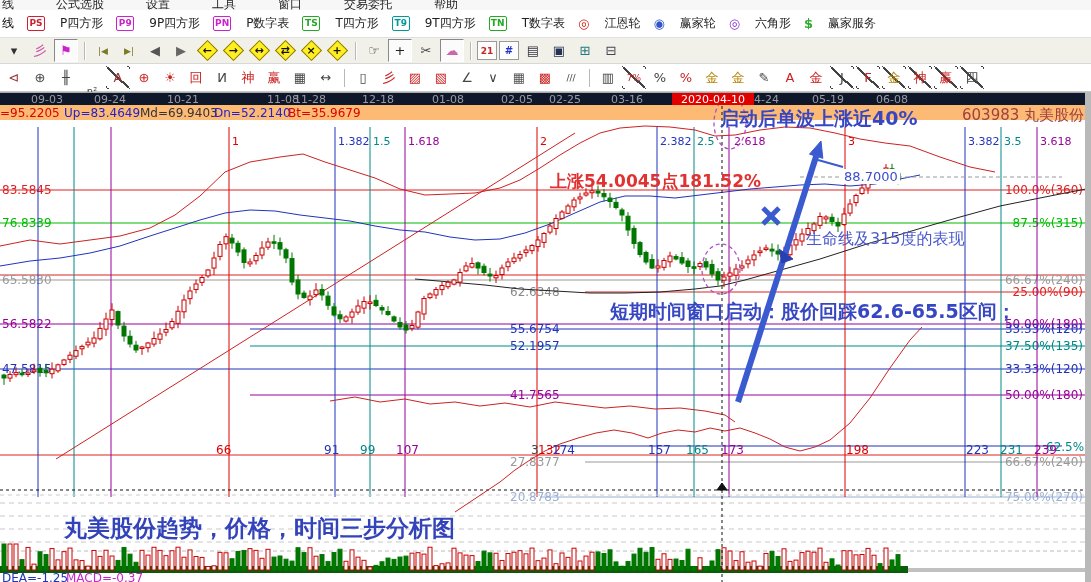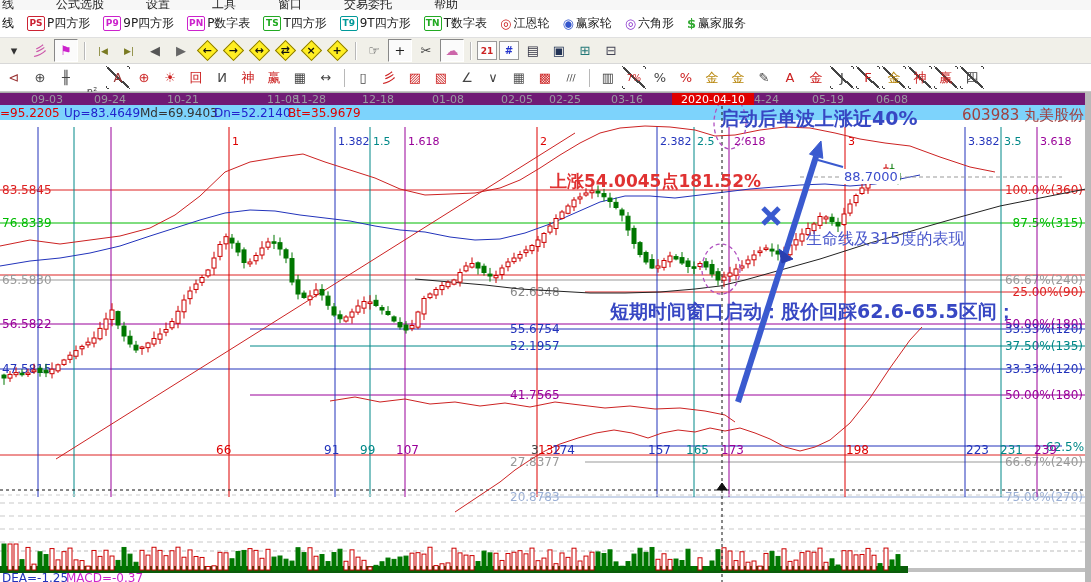--- a/index.html
+++ b/index.html
@@ -2,37 +2,37 @@
 <html><head>
 <meta charset="utf-8">
 <style>
   html,body{margin:0;padding:0;background:#fff;}
   body{width:1091px;height:582px;overflow:hidden;font-family:"DejaVu Sans","Liberation Sans",sans-serif;}
   #app{position:relative;width:1091px;height:582px;background:#fff;overflow:hidden;}
   .row{position:absolute;left:0;width:1091px;box-sizing:border-box;}
   #menubar{top:0;height:10px;overflow:hidden;background:#f7f7f7;display:flex;column-gap:42px;padding-left:2px;}
   #menubar span{font-size:12px;color:#222;margin-top:-4px;white-space:nowrap;}
   #shapesbar{top:10px;height:28px;background:#fff;border-bottom:1px solid #e0e0e0;display:flex;align-items:center;column-gap:13px;padding-left:2px;}
-  .shape-item{display:flex;align-items:center;column-gap:2px;cursor:default;}
+  .shape-item{display:flex;align-items:center;column-gap:15px;cursor:default;}
   .chip{display:inline-block;width:16px;height:13px;line-height:13px;text-align:center;font-size:9px;font-weight:bold;border:1px solid;border-radius:2px;background:#fff;}
   .shape-item .lbl{font-size:12px;color:#222;}
   .shape-item .glyph{font-size:13px;font-weight:bold;}
   #navbar{top:38px;height:26px;background:#f1f0e9;border-bottom:1px solid #d8d8d8;display:flex;align-items:center;column-gap:2px;padding-left:2px;}
   #drawbar{top:64px;height:28px;background:#fff;border-bottom:1px solid #c8c8c8;display:flex;align-items:center;column-gap:2px;padding-left:2px;}
   .cell{position:relative;width:22px;height:21px;display:flex;align-items:center;justify-content:center;font-size:13px;border:1px solid transparent;}
   .cell.pressed{background:#fbfbfb;border-color:#888 #fff #fff #888;}
   .cell .dmd{position:absolute;left:4px;top:3px;width:13px;height:13px;background:#ffee22;border:1px solid #887700;transform:rotate(45deg);}
   .cell .dg{position:relative;font-size:11px;font-weight:bold;color:#111;}
   .cell.box{border:1px solid #9a9a9a;background:#fdfdfd;width:18px;height:17px;font-size:10px;font-weight:bold;}
   .cell.slash{background-image:linear-gradient(to top right,transparent 46%,#444 46%,#444 53%,transparent 53%);}
   .vsep{width:1px;height:18px;background:#b8b8b8;margin:0 4px;box-shadow:1px 0 0 #fff;}
-  #datebar{top:92px;height:19px;background:#701a75;border-top:1px solid #aaa;border-bottom:1px solid #ccc;}
+  #datebar{top:92px;height:19px;background:#0f172a;border-top:1px solid #aaa;border-bottom:1px solid #ccc;}
   .date-lbl{position:absolute;top:0;transform:translateX(-50%);font-size:11px;color:#9a9aa2;white-space:nowrap;}
   .date-hl{background:#e00000;color:#fff;padding:0 9px;}
-  #infobar{top:105px;height:15px;background:#7dd3fc;}
+  #infobar{top:105px;height:15px;background:#fdba74;}
   .info-val{position:absolute;top:1px;font-size:12px;white-space:nowrap;}
   #chartsvg{position:absolute;left:0;top:105px;}
   .ann{position:absolute;white-space:nowrap;z-index:5;}
   #rightedge{position:absolute;top:92px;left:1085px;width:6px;height:490px;background:#b9b9b9;z-index:6;}
 </style>
 </head>
 <body>
 
 <div id="app">
   <div id="menubar" class="row">
@@ -776,17 +776,18 @@
         <polygon points="779,144 793,154 782,158" fill="#2a3fb0" stroke="#2a3fb0" stroke-width="1"></polygon>
       </g>
     </svg>
 
   <div class="ann" style="left:720px;top:106px;font-size:19px;font-weight:bold;color:#3747c3;">启动后单波上涨近40%</div>
   <div class="ann" style="left:962px;top:106px;font-size:15px;color:#a04040;">603983 丸美股份</div>
   <div class="ann" style="left:550px;top:170px;font-size:17px;font-weight:600;color:#e03232;">上涨54.0045点181.52%</div>
   <div class="ann" style="left:842px;top:169px;font-size:13px;color:#3b4ccc;background:#fff;padding:0 2px;">88.7000</div>
   <div class="ann" style="left:806px;top:229px;font-size:16px;color:#4a58cc;">生命线及315度的表现</div>
   <div class="ann" style="left:610px;top:299px;font-size:19px;font-weight:bold;color:#3747c3;">短期时间窗口启动：股价回踩62.6-65.5区间；</div>
+  <div class="ann" style="left:64px;top:513px;font-size:23px;font-weight:bold;color:#3344bb;">丸美股份趋势，价格，时间三步分析图</div>
   <div class="ann" style="left:2px;top:571px;font-size:12px;color:#2233bb;">DEA=-1.25</div>
   <div class="ann" style="left:66px;top:571px;font-size:12px;color:#cc22cc;">MACD=-0.37</div>
 
   <div id="rightedge"></div>
 </div>
 
 </body></html>

